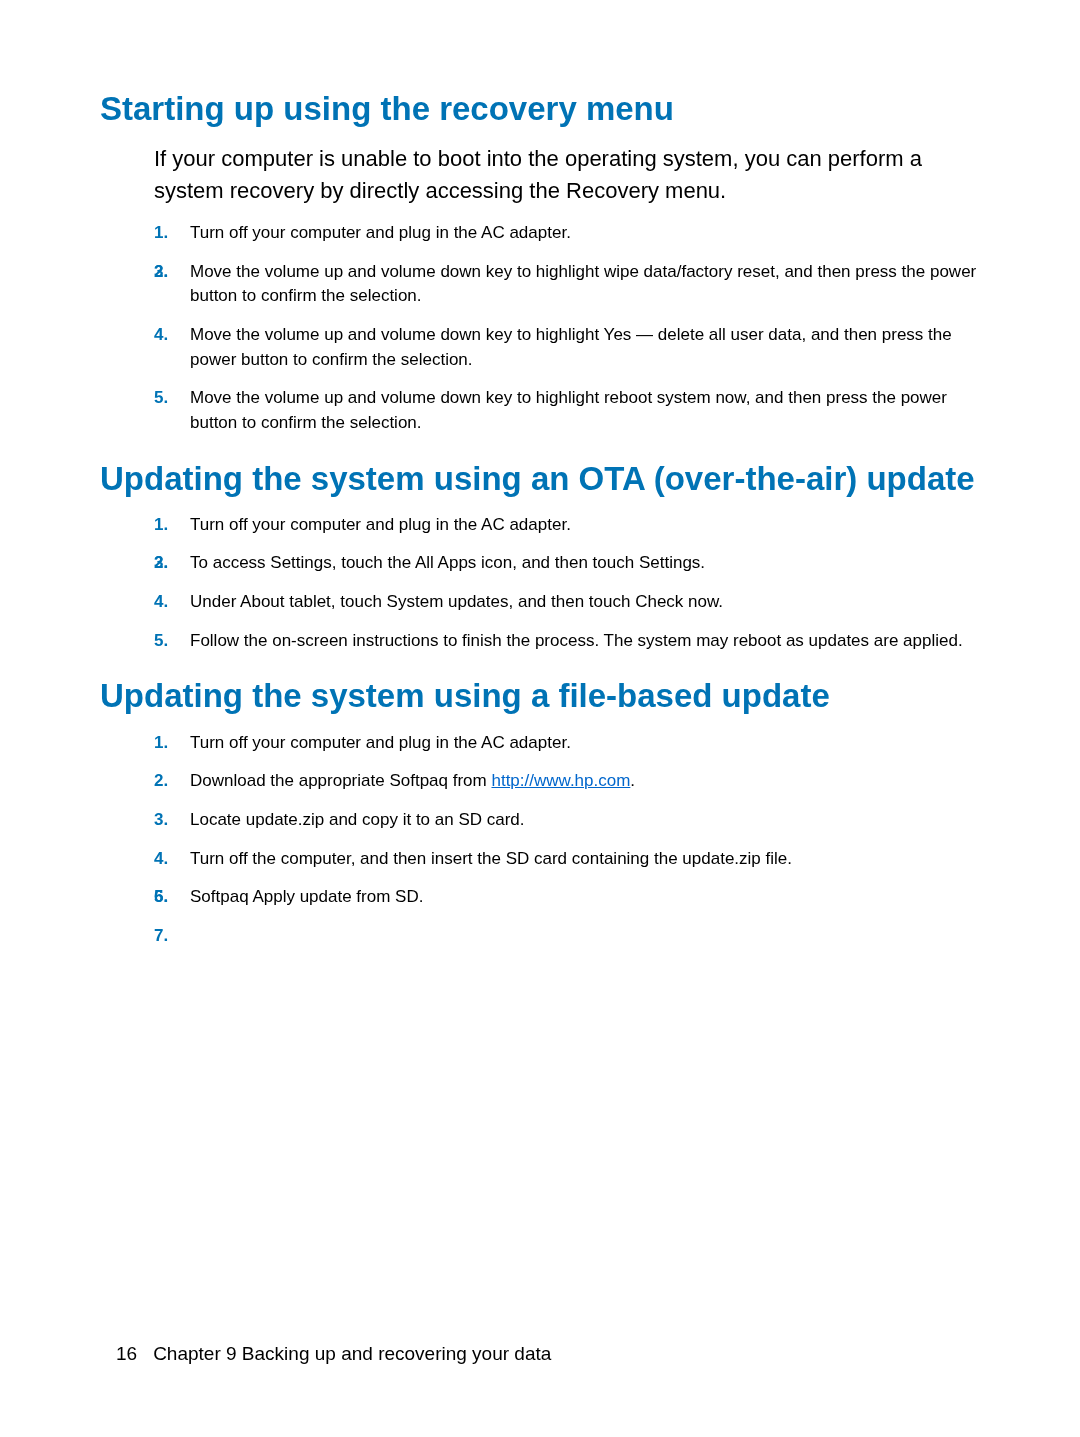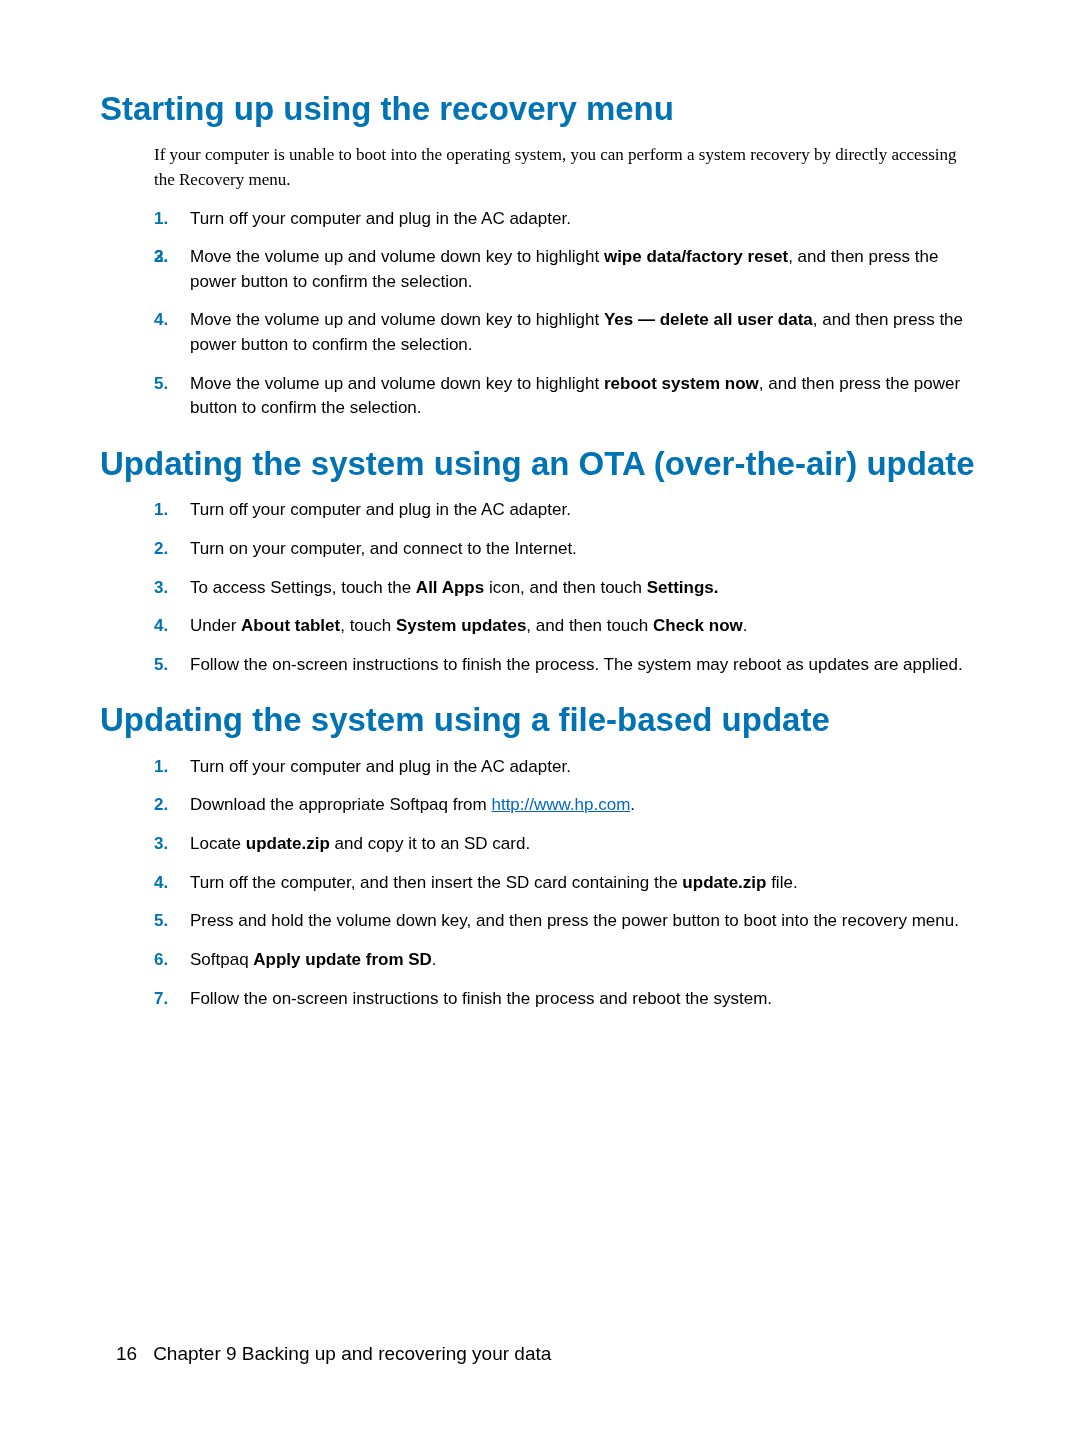--- a/index.html
+++ b/index.html
@@ -15,25 +15,24 @@
   .h1 {
     color: #0073b5;
     font-size: 33px;
     font-weight: bold;
     margin-bottom: 14px;
     margin-top: 22px;
     line-height: 1.25;
   }
   .h1:first-of-type { margin-top: 0; }
   .intro {
-    font-size: 17px;
+    font-size: 22px;
     line-height: 1.45;
     margin-left: 54px;
     margin-bottom: 14px;
-    font-family: Liberation Serif, serif;
   }
   ol.steps {
     list-style: none;
     margin-left: 54px;
     counter-reset: step;
   }
   ol.steps > li {
     position: relative;
     padding-left: 36px;
     font-size: 17px;
@@ -41,21 +40,21 @@
     margin-bottom: 14px;
   }
   ol.steps > li .num {
     position: absolute;
     left: 0;
     top: 0;
     color: #0073b5;
     font-weight: bold;
     font-size: 17px;
   }
-  b { font-weight: bold; }
+  b { font-weight: normal; }
   a.link {
     color: #0066cc;
     text-decoration: underline;
   }
   .footer {
     position: absolute;
     left: 116px;
     bottom: 72px;
     font-size: 19px;
   }
@@ -89,21 +88,20 @@
 </ol>
 
 <div class="h1">Updating the system using an OTA (over-the-air) update</div>
 <ol class="steps">
   <li>
     <span class="num">1.</span>
     <span>Turn off your computer and plug in the AC adapter.</span>
   </li>
   <li>
     <span class="num">2.</span>
-    <span>Turn on your computer, and connect to the Internet.</span>
   </li>
   <li>
     <span class="num">3.</span>
     <span>To access Settings, touch the </span><b>All Apps</b><span> icon, and then touch </span><b>Settings.</b>
   </li>
   <li>
     <span class="num">4.</span>
     <span>Under </span><b>About tablet</b><span>, touch </span><b>System updates</b><span>, and then touch </span><b>Check now</b><span>.</span>
   </li>
   <li>
@@ -125,27 +123,25 @@
   <li>
     <span class="num">3.</span>
     <span>Locate </span><b>update.zip</b><span> and copy it to an SD card.</span>
   </li>
   <li>
     <span class="num">4.</span>
     <span>Turn off the computer, and then insert the SD card containing the </span><b>update.zip</b><span> file.</span>
   </li>
   <li>
     <span class="num">5.</span>
-    <span>Press and hold the volume down key, and then press the power button to boot into the recovery menu.</span>
   </li>
   <li>
     <span class="num">6.</span>
     <span>Softpaq </span><b>Apply update from SD</b><span>.</span>
   </li>
   <li>
     <span class="num">7.</span>
-    <span>Follow the on-screen instructions to finish the process and reboot the system.</span>
   </li>
 </ol>
 
 <div class="footer">
   <span class="pn">16</span><span>Chapter 9   Backing up and recovering your data</span>
 </div>
 
 </body></html>

